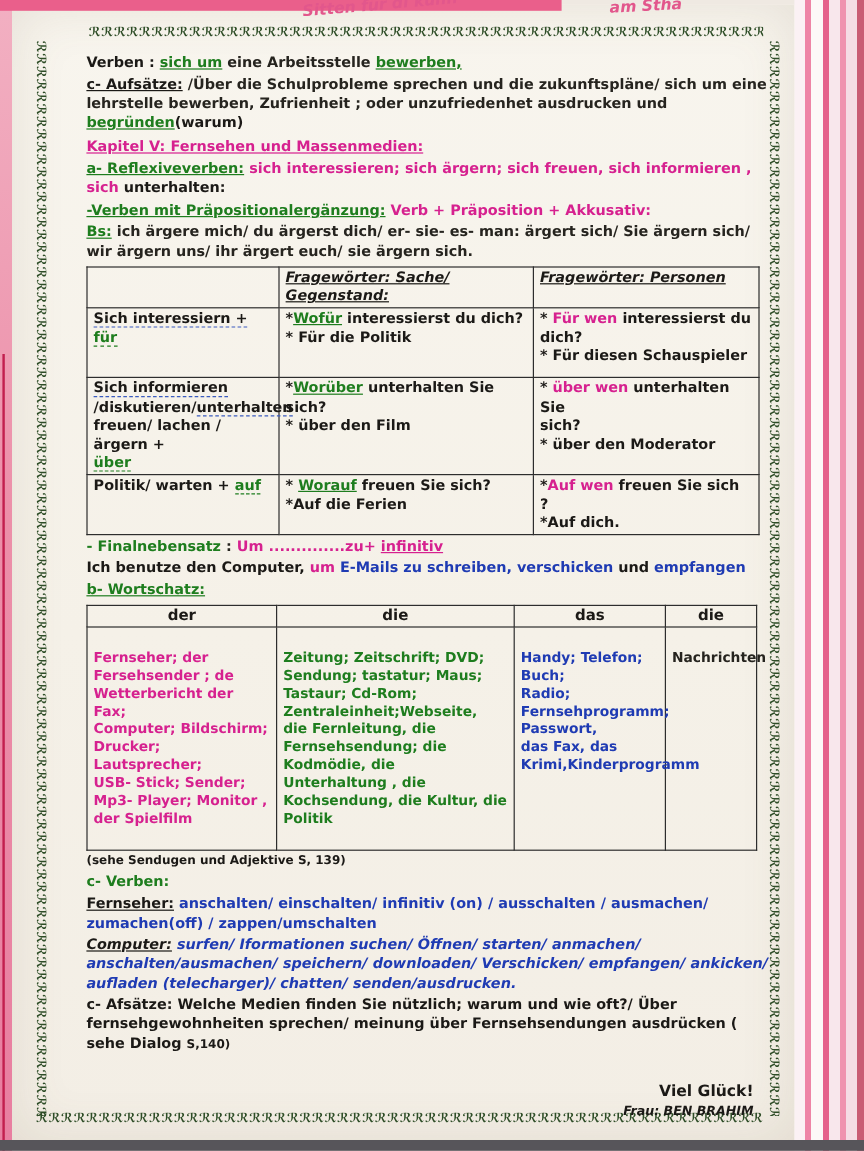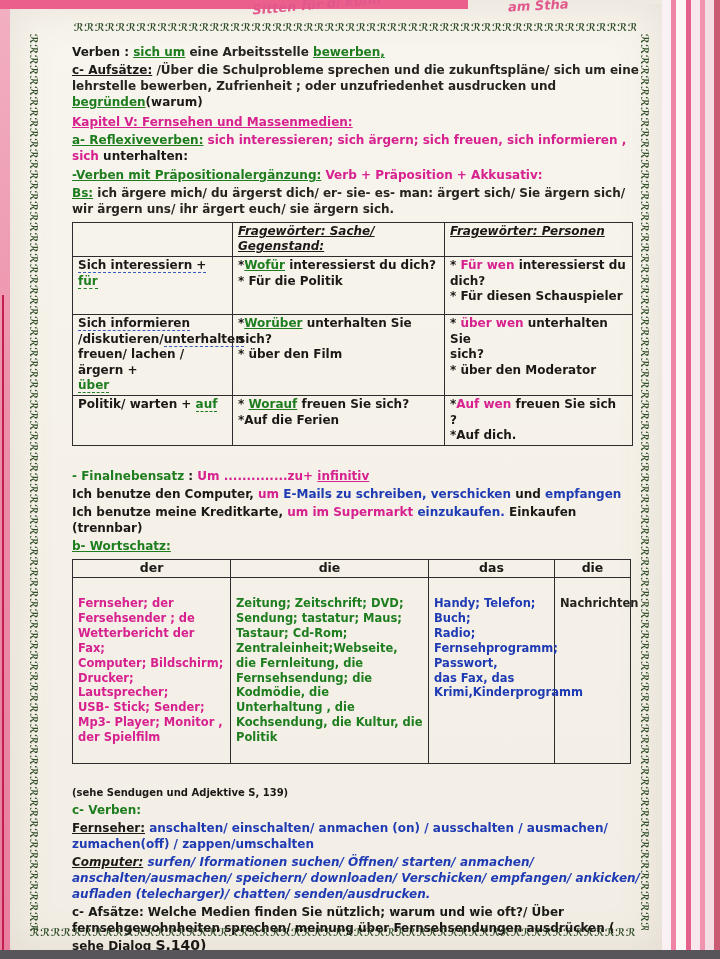--- a/index.html
+++ b/index.html
@@ -41,31 +41,31 @@
   .para{margin:0 0 2px 0;}
   .mt4{margin-top:4px}
   .small-note{font-size:10px;margin-top:2px}
 
   
   .s-k  {color:#26241f;font-weight:600}
   .s-kb {color:#1b1916;font-weight:700}
   .s-ku {color:#1b1916;font-weight:700;text-decoration:underline}
   .s-kui{color:#1b1916;font-weight:700;font-style:italic;text-decoration:underline}
   .s-kd {color:#1b1916;font-weight:700;border-bottom:1.5px dashed #3a5bbf}
-  .s-ksm{color:#1b1916;font-weight:700;font-size:14px}
+  .s-ksm{color:#1b1916;font-weight:700;font-size:10px}
   .s-g  {color:#1e7d1e;font-weight:700}
   .s-gu {color:#1e7d1e;font-weight:700;text-decoration:underline}
   .s-gd {color:#1e7d1e;font-weight:700;border-bottom:1.5px dashed #1e7d1e}
   .s-m  {color:#d6218f;font-weight:700}
   .s-mu {color:#d6218f;font-weight:700;text-decoration:underline}
   .s-b  {color:#1f3bb3;font-weight:700}
   .s-bi {color:#1f3bb3;font-weight:700;font-style:italic}
 
   
-  table{border-collapse:collapse;margin:5px 0 22px 0;table-layout:fixed}
+  table{border-collapse:collapse;margin:5px 0 1px 0;table-layout:fixed}
   .t1{width:560px}
   .t1 th,.t1 td{border:1.5px solid #2d2d2d;padding:1px 5px;vertical-align:top;
     font-size:12px;line-height:1.3;text-align:left}
   .t1 tr.r1{height:58px}.t1 tr.r2{height:78px}.t1 tr.r3{height:36px}
   .t2{width:558px}
   .t2 th{border:1.5px solid #2d2d2d;padding:0 4px;font-size:12.5px;color:#1b1916}
   .t2 td{border:1.5px solid #2d2d2d;padding:18px 5px;vertical-align:top;
     font-size:11.5px;line-height:1.3;font-weight:700;white-space:pre-line}
   .cell-m{color:#d6218f}.cell-g{color:#1e7d1e}.cell-b{color:#1f3bb3}.cell-k{color:#26241f}
 
@@ -154,21 +154,20 @@
         <td>
               <div><span class="s-kb">*</span><span class="s-m">Auf wen</span><span class="s-kb"> freuen Sie sich ?</span></div>
               <div><span class="s-kb">*Auf dich.</span></div>
             </td>
       </tr>
     </tbody>
       </table>
 
     <p class="para"><span class="s-g">- Finalnebensatz </span><span class="s-k">: </span><span class="s-m">Um ..............zu+ </span><span class="s-mu">infinitiv</span></p>
     <p class="para"><span class="s-kb">Ich benutze den Computer, </span><span class="s-m">um</span><span class="s-b"> E-Mails zu schreiben, verschicken</span><span class="s-kb"> und </span><span class="s-b">empfangen</span></p>
-    <p class="para"><span class="s-kb">Ich benutze meine Kreditkarte, </span><span class="s-m">um im Supermarkt </span><span class="s-b">einzukaufen.</span><span class="s-kb"> Einkaufen (trennbar)</span></p>
     <p class="para"><span class="s-gu">b- Wortschatz:</span></p>
 
     <table class="t2">
       <colgroup>
           <col style="width:158px">
           <col style="width:198px">
           <col style="width:126px">
           <col style="width:76px">
         </colgroup>
       <tbody>
@@ -203,21 +202,21 @@
 Passwort,
 das Fax, das
 Krimi,Kinderprogramm</td>
         <td class="cell-k">Nachrichten</td>
       </tr>
     </tbody>
       </table>
 
     <p class="para small-note"><span class="s-kb">(sehe Sendugen und Adjektive S, 139)</span></p>
     <p class="para"><span class="s-g">c- Verben:</span></p>
-    <p class="para"><span class="s-ku">Fernseher:</span><span class="s-b"> anschalten/ einschalten/ anmachen (on)  / ausschalten / ausmachen/ zumachen(off) / zappen/umschalten</span></p>
+    <p class="para"><span class="s-ku">Fernseher:</span><span class="s-b"> anschalten/ einschalten/ infinitiv (on)  / ausschalten / ausmachen/ zumachen(off) / zappen/umschalten</span></p>
     <p class="para"><span class="s-kui">Computer:</span><span class="s-bi"> surfen/ Iformationen suchen/ Öffnen/ starten/ anmachen/ anschalten/ausmachen/ speichern/ downloaden/ Verschicken/ empfangen/ ankicken/ aufladen (telecharger)/ chatten/ senden/ausdrucken.</span></p>
     <p class="para"><span class="s-kb">c- Afsätze: Welche Medien finden Sie nützlich; warum und wie oft?/ Über fernsehgewohnheiten sprechen/ meinung über Fernsehsendungen ausdrücken ( sehe Dialog </span><span class="s-ksm">S,140)</span></p>
 
     <div class="sign">
       <div class="l1">Viel Glück!</div>
       <div class="l2">Frau: BEN BRAHIM</div>
     </div>
 
   </div>
 </div>

